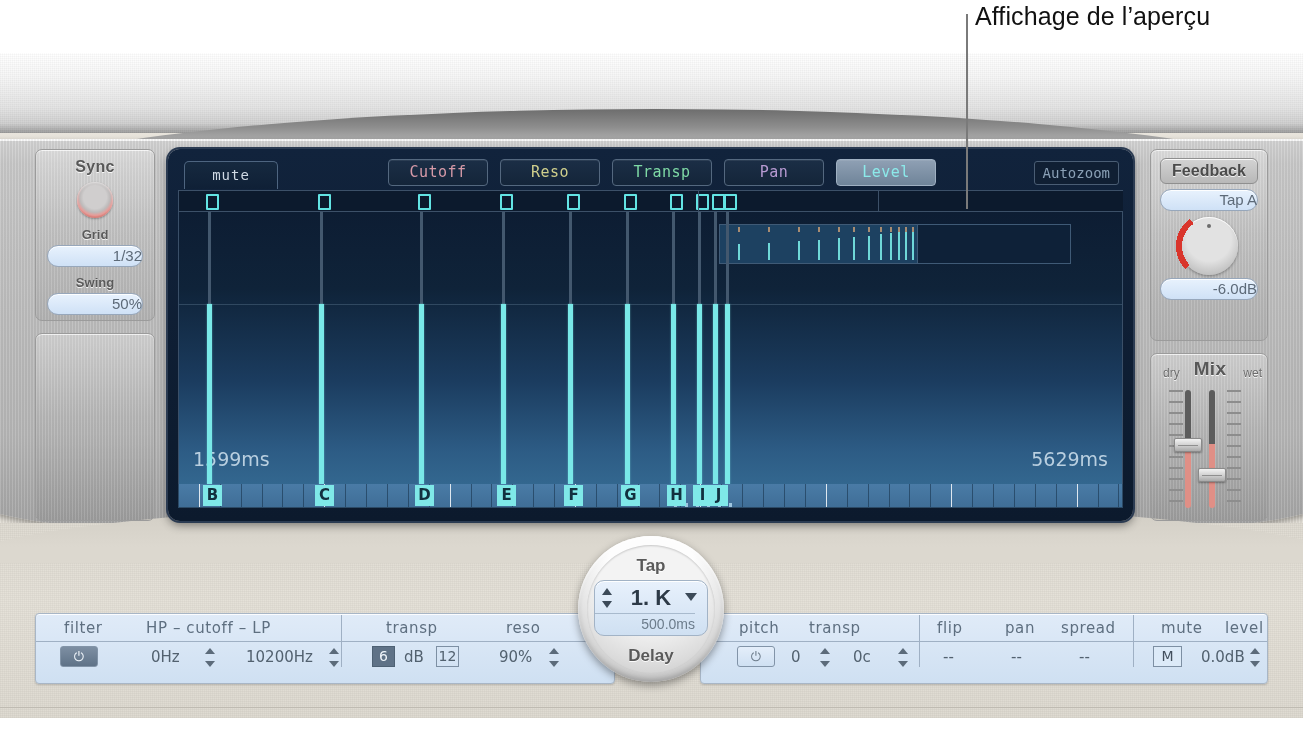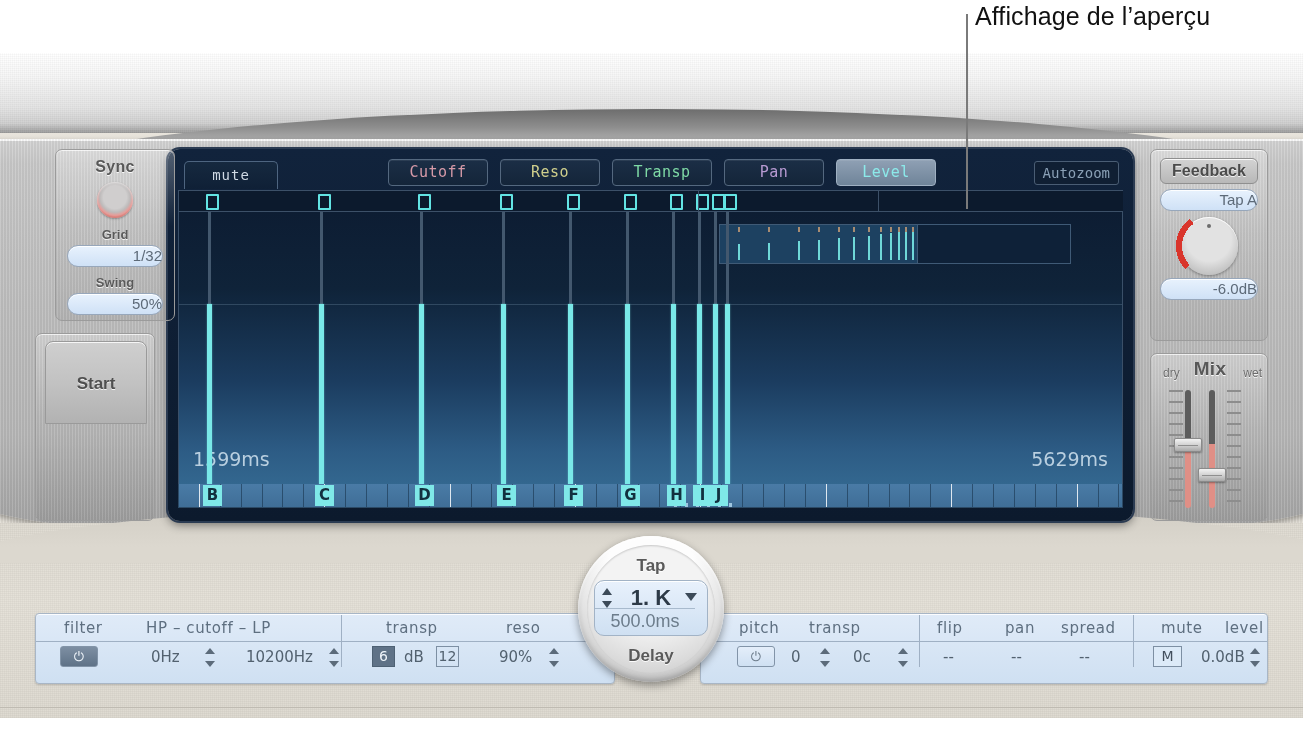--- a/index.html
+++ b/index.html
@@ -76,21 +76,21 @@
   }
 
   
   #left-panel { position:absolute; left:35px; top:96px; width:120px; height:372px; z-index:6; }
   .groupbox {
     position:absolute; width:120px;
     border:1px solid #9b9b9b; border-radius:7px;
     background: linear-gradient(180deg, rgba(255,255,255,.28), rgba(255,255,255,0) 45%, rgba(0,0,0,.05));
     box-shadow: inset 0 1px 0 rgba(255,255,255,.7);
   }
-  #sync-group { left:0; top:0; height:172px;margin-left:20px; }
+  #sync-group { left:0; top:0; height:172px; }
   #transport-group { left:0; top:184px; height:188px; }
 
   .panel-label {
     text-align:center; font-size:16px; font-weight:bold; color:#585858;
     text-shadow: 0 1px 0 rgba(255,255,255,.85); letter-spacing:.3px;
   }
   .small-label { font-size:13px; font-weight:bold; color:#5a5a5a; text-align:center;
     text-shadow: 0 1px 0 rgba(255,255,255,.8); }
 
   .sync-led {
@@ -328,22 +328,22 @@
     position:absolute; left:16px; top:44px; width:114px; height:56px;
     border-radius:10px; border:1px solid #a2b3c6;
     background: linear-gradient(180deg,#e8f1fc,#cfe0f2);
     box-shadow: inset 0 1px 0 rgba(255,255,255,.95);
   }
   #tap-value {
     position:absolute; left:0; right:0; top:4px; text-align:center;
     font-size:22px; font-weight:bold; color:#2d3a47;
   }
   #tap-sub {
-    position:absolute; left:0; right:12px; bottom:3px; text-align:center;
-    font-size:18px; color:#6c7c8b; border-top:1px solid #a8bacd; padding-top:2px;
+    position:absolute; left:0; right:12px; bottom:3px; text-align:right;
+    font-size:14px; color:#6c7c8b; border-top:1px solid #a8bacd; padding-top:2px;
   }
   #tap-stepper { position:absolute; left:6px; top:7px; width:11px; height:20px;
     display:flex; flex-direction:column; justify-content:space-between; align-items:center; }
   #tap-stepper i { width:0; height:0; border-left:5px solid transparent; border-right:5px solid transparent; }
   #tap-stepper i.up { border-bottom:7px solid #3c4a58; }
   #tap-stepper i.dn { border-top:7px solid #3c4a58; }
   #tap-chevron {
     position:absolute; right:10px; top:12px; width:0; height:0;
     border-left:6px solid transparent; border-right:6px solid transparent; border-top:8px solid #3c4a58;
   }
@@ -372,21 +372,20 @@
     <div class="groupbox" id="sync-group">
       <div class="panel-label" style="margin-top:8px">Sync</div>
       <div class="sync-led"></div>
       <div class="small-label" style="margin-top:9px">Grid</div>
       <div class="value-pill">1/32</div>
       <div class="small-label" style="margin-top:8px">Swing</div>
       <div class="value-pill">50%</div>
     </div>
 
     <div class="groupbox" id="transport-group">
-      <div class="big-button" id="btn-start">Start</div>
     </div>
   </div>
 
   <div id="right-panel">
 
     <div class="groupbox" id="feedback-group">
       <div class="fb-button">Feedback</div>
       <div class="value-pill" style="width:98px;margin-top:5px">Tap A</div>
       <div class="knob">
         <div class="knob-ring"></div>

